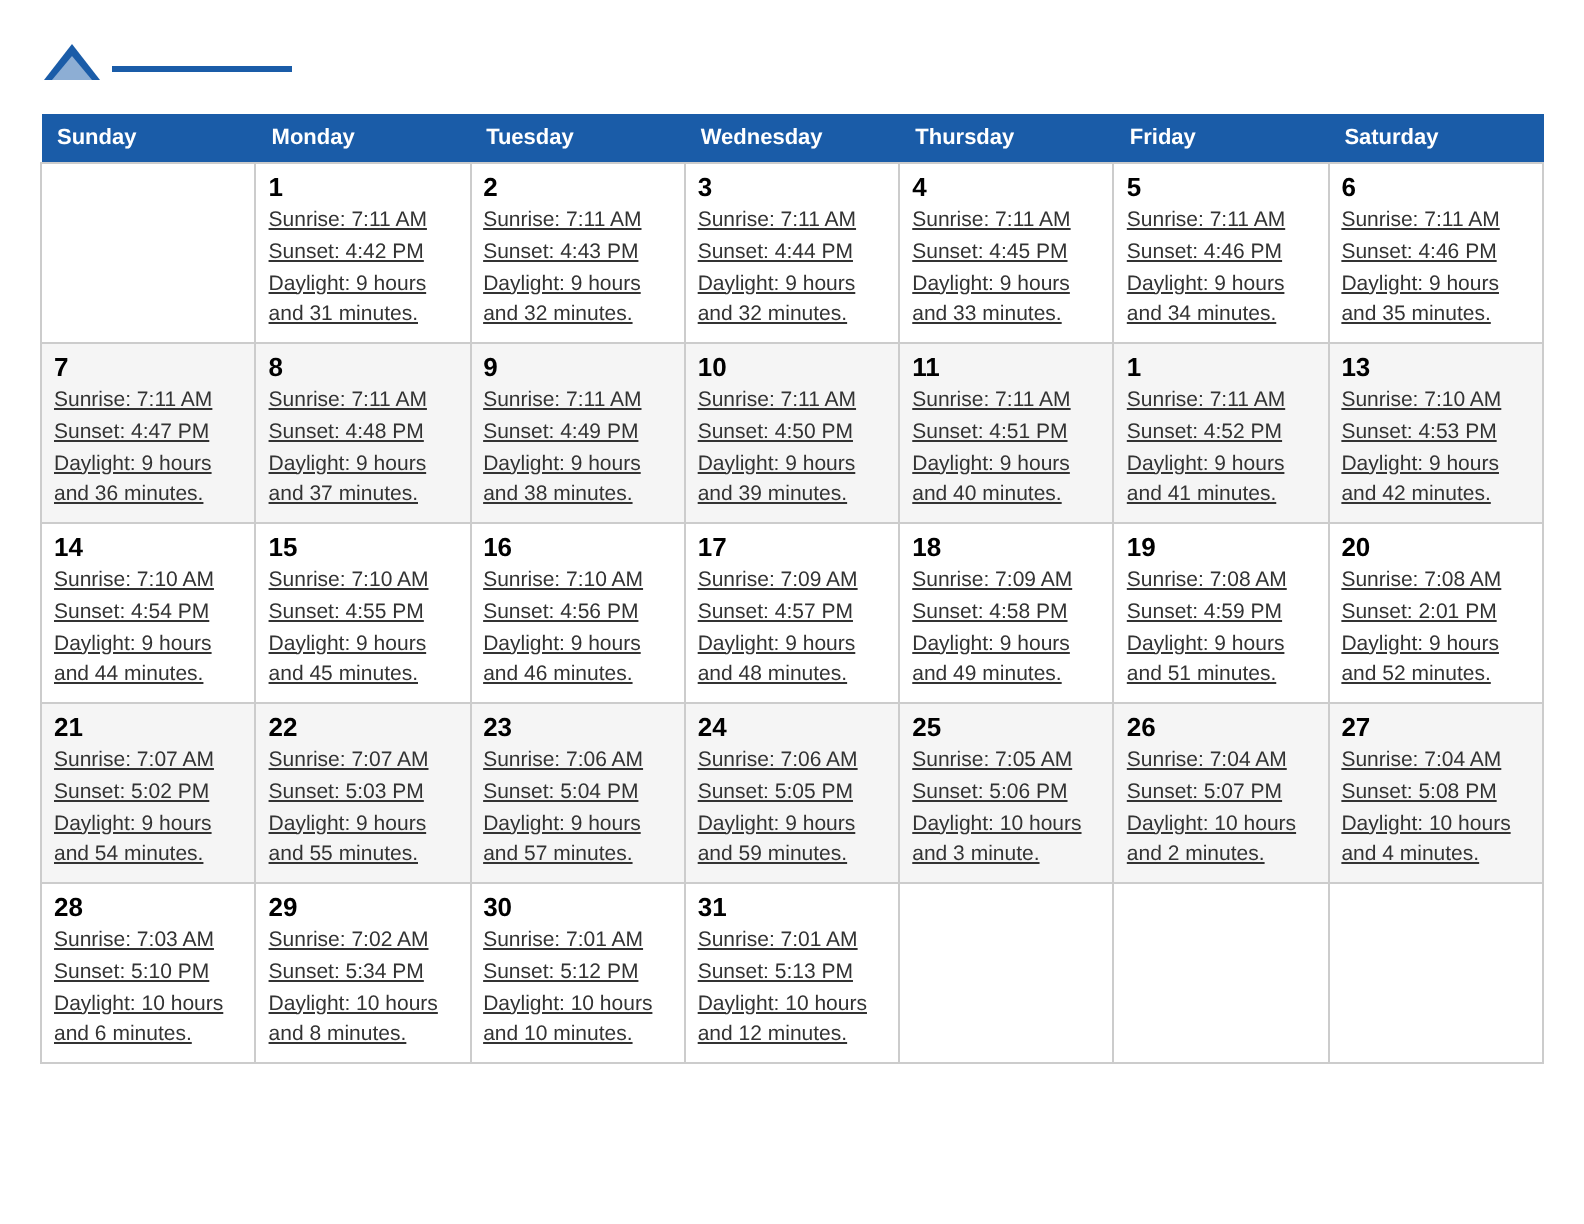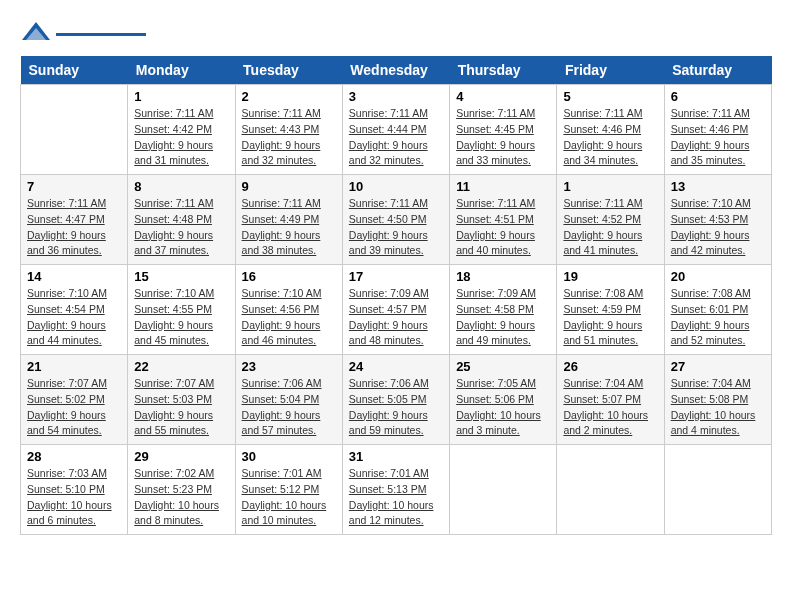--- a/index.html
+++ b/index.html
@@ -48,21 +48,21 @@
     table {
       width: 100%;
       border-collapse: collapse;
       font-size: 11px;
     }
     thead tr th {
       background: #1a5ca8;
       color: #fff;
       text-align: left;
       padding: 6px 8px;
-      font-size: 14px;
+      font-size: 11px;
       font-weight: bold;
     }
     tbody tr td {
       border: 1px solid #ccc;
       vertical-align: top;
       padding: 4px 6px;
       height: 90px;
       width: calc(100% / 7);
       background: #fff;
     }
@@ -279,21 +279,21 @@
         <div class="day-info">
           <div>Sunrise: 7:08 AM</div>
           <div>Sunset: 4:59 PM</div>
           <div>Daylight: 9 hours and 51 minutes.</div>
         </div>
       </td>
         <td>
         <span class="day-num">20</span>
         <div class="day-info">
           <div>Sunrise: 7:08 AM</div>
-          <div>Sunset: 6:01 PM</div>
+          <div>Sunset: 2:01 PM</div>
           <div>Daylight: 9 hours and 52 minutes.</div>
         </div>
       </td>
       </tr>
       <tr>
         <td>
         <span class="day-num">21</span>
         <div class="day-info">
           <div>Sunrise: 7:07 AM</div>
           <div>Sunset: 5:02 PM</div>
@@ -355,21 +355,21 @@
         <div class="day-info">
           <div>Sunrise: 7:03 AM</div>
           <div>Sunset: 5:10 PM</div>
           <div>Daylight: 10 hours and 6 minutes.</div>
         </div>
       </td>
         <td>
         <span class="day-num">29</span>
         <div class="day-info">
           <div>Sunrise: 7:02 AM</div>
-          <div>Sunset: 5:23 PM</div>
+          <div>Sunset: 5:34 PM</div>
           <div>Daylight: 10 hours and 8 minutes.</div>
         </div>
       </td>
         <td>
         <span class="day-num">30</span>
         <div class="day-info">
           <div>Sunrise: 7:01 AM</div>
           <div>Sunset: 5:12 PM</div>
           <div>Daylight: 10 hours and 10 minutes.</div>
         </div>

